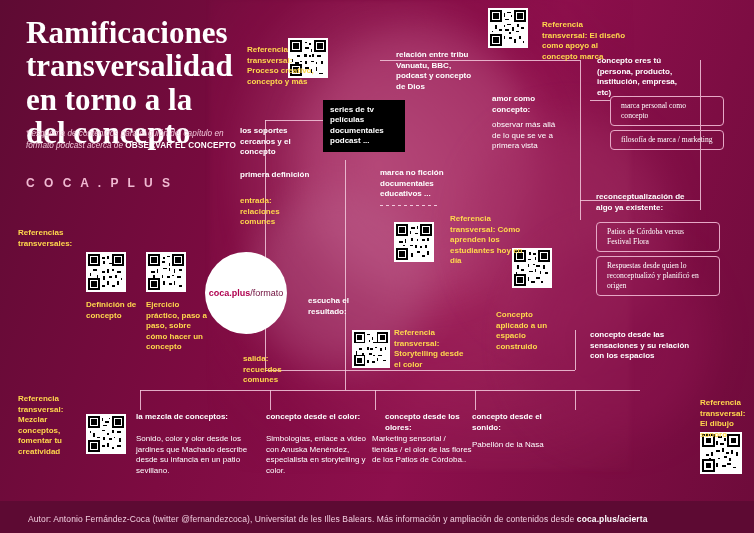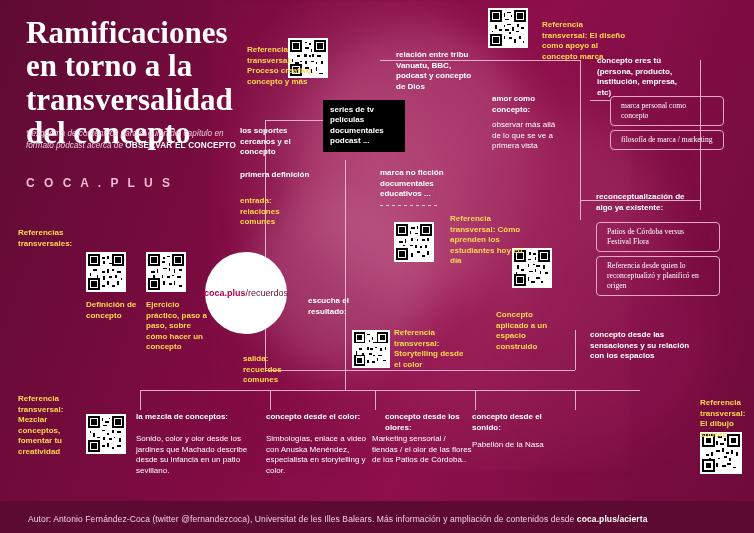--- a/index.html
+++ b/index.html
@@ -87,32 +87,32 @@
   <div class="ln lnv" style="left:140px;top:390px;height:20px;"></div>
   <div class="ln lnv" style="left:270px;top:390px;height:20px;"></div>
   <div class="ln lnv" style="left:375px;top:390px;height:20px;"></div>
   <div class="ln lnv" style="left:475px;top:390px;height:20px;"></div>
   <div class="ln lnv" style="left:575px;top:390px;height:20px;"></div>
   <div class="dotline" style="left:330px;top:118px;width:46px;"></div>
   <div class="dotline" style="left:380px;top:205px;width:60px;"></div>
 
   <div class="headline">
     <div>Ramificaciones</div>
+    <div>transversalidad</div>
     <div>en torno a la</div>
-    <div>transversalidad</div>
     <div>del concepto</div>
   </div>
   <div class="subhead">
     <span>* esquema de contenidos para el guión del capítulo en formato podcast acerca de </span>
     <b>OBSERVAR EL CONCEPTO</b>
   </div>
   <div class="brand">C O C A . P L U S</div>
 
   <div class="circle" style="left:205px;top:252px;width:82px;height:82px;">
-    <span><span>coca.plus</span><i>/recuerdos</i></span>
+    <span><span>coca.plus</span><i>/formato</i></span>
   </div>
 
   <div class="qr" style="left:288px;top:38px;width:40px;height:40px;">
     <svg class="cells" viewBox="0 0 21 21" shape-rendering="crispEdges">
       <rect width="21" height="21" fill="#fff"></rect>
       <g fill="#000">
           <rect x="0" y="0" width="7" height="7"></rect>
           <rect x="14" y="0" width="7" height="7"></rect>
           <rect x="0" y="14" width="7" height="7"></rect>
         </g>
@@ -488,21 +488,21 @@
 
   <div class="tb whiteb" style="left:492px;top:94px;width:70px;">amor como concepto:</div>
   <div class="tb white" style="left:492px;top:120px;width:72px;">observar más allá de lo que se ve a primera vista</div>
 
   <div class="tb whiteb" style="left:597px;top:56px;width:96px;">concepto eres tú (persona, producto, institución, empresa, etc)</div>
   <div class="obox" style="left:610px;top:96px;width:92px;">marca personal como concepto</div>
   <div class="obox" style="left:610px;top:130px;width:92px;">filosofía de marca / marketing</div>
 
   <div class="tb whiteb" style="left:596px;top:192px;width:104px;">reconceptualización de algo ya existente:</div>
   <div class="obox" style="left:596px;top:222px;width:102px;">Patios de Córdoba versus Festival Flora</div>
-  <div class="obox" style="left:596px;top:256px;width:102px;">Referencia desde quien lo reconceptualizó y planificó en origen</div>
+  <div class="obox" style="left:596px;top:256px;width:102px;">Respuestas desde quien lo reconceptualizó y planificó en origen</div>
 
   <div class="tb yellow" style="left:450px;top:214px;width:78px;">Referencia transversal: Cómo aprenden los estudiantes hoy en día</div>
   <div class="tb yellow" style="left:394px;top:328px;width:76px;">Referencia transversal: Storytelling desde el color</div>
 
   <div class="tb yellow" style="left:496px;top:310px;width:56px;">Concepto aplicado a un espacio construido</div>
   <div class="tb whiteb" style="left:590px;top:330px;width:104px;">concepto desde las sensaciones y su relación con los espacios</div>
 
   <div class="tb yellow" style="left:700px;top:398px;width:52px;">Referencia transversal: El dibujo sonoro</div>
 
   <div class="tb yellow" style="left:18px;top:228px;width:80px;">Referencias transversales:</div>

